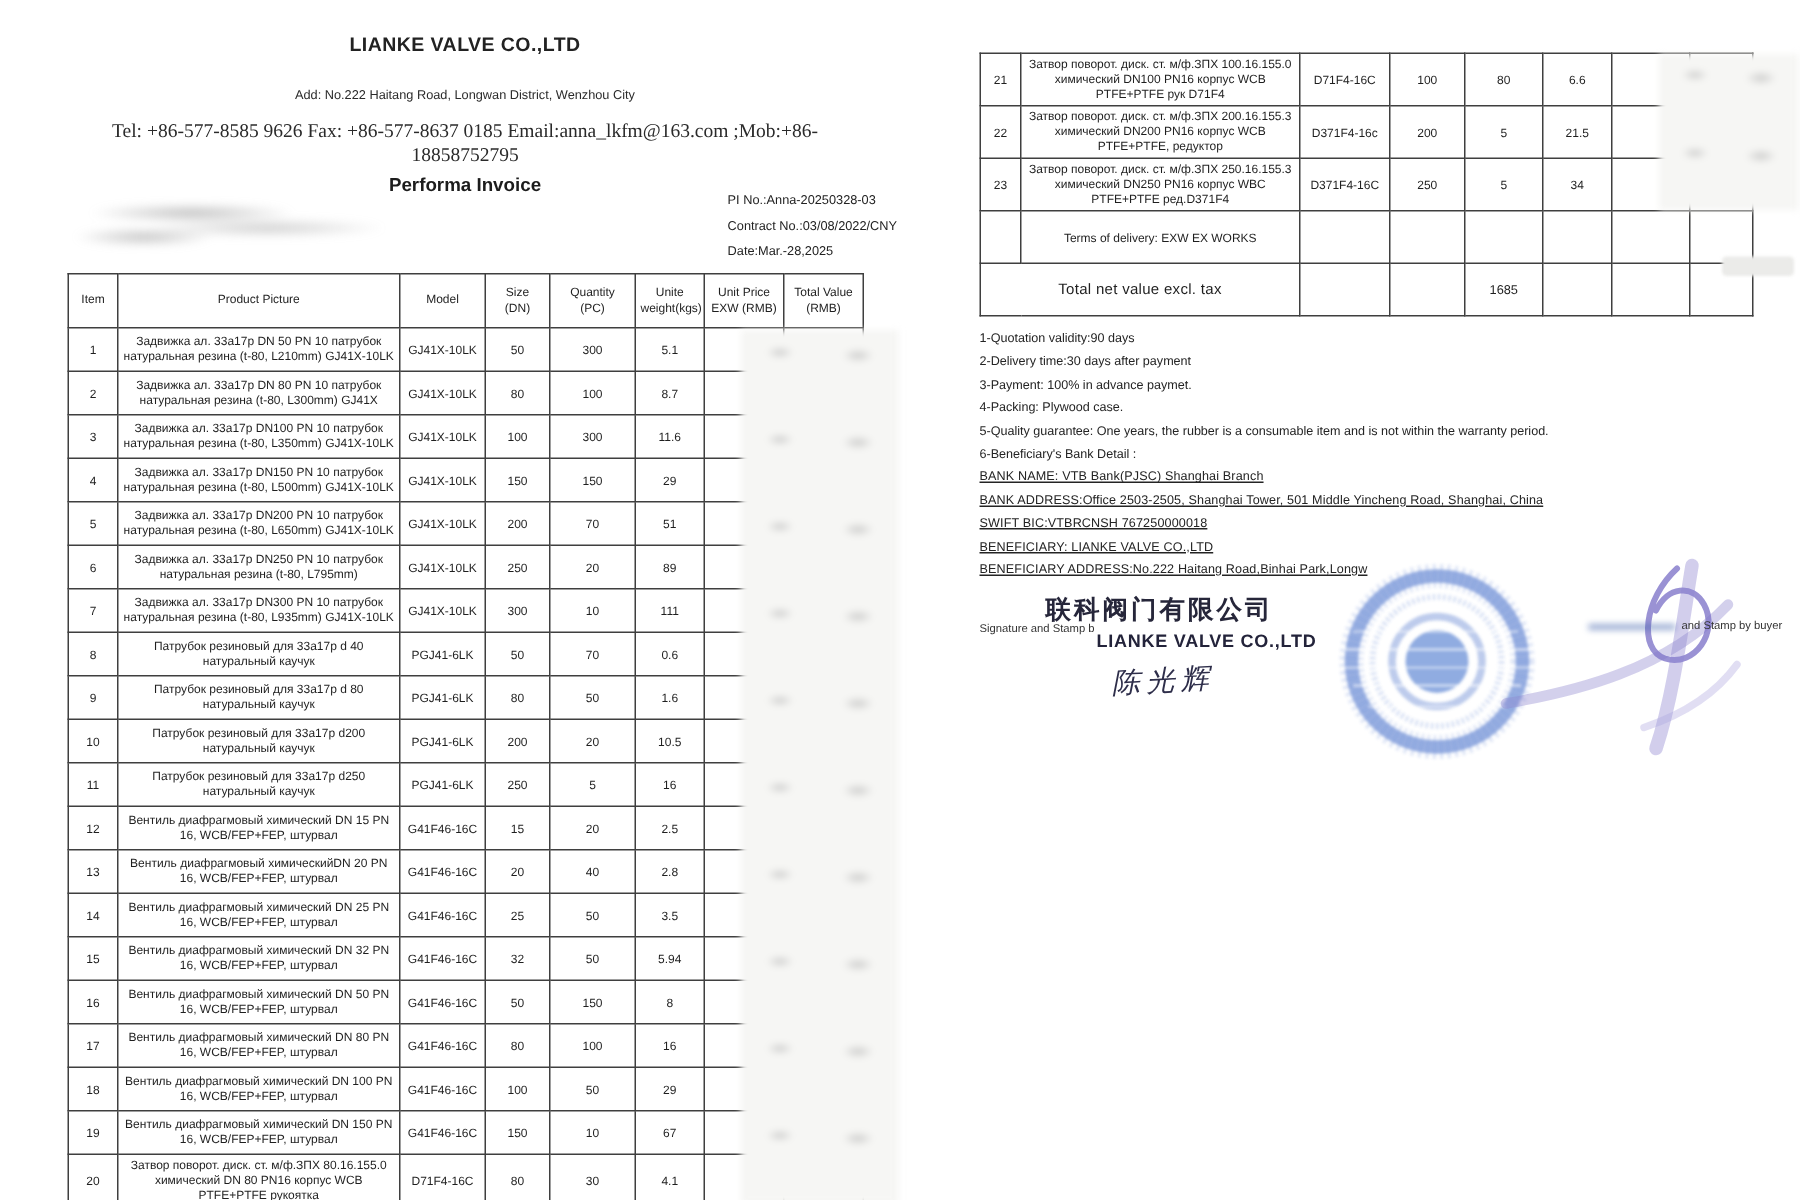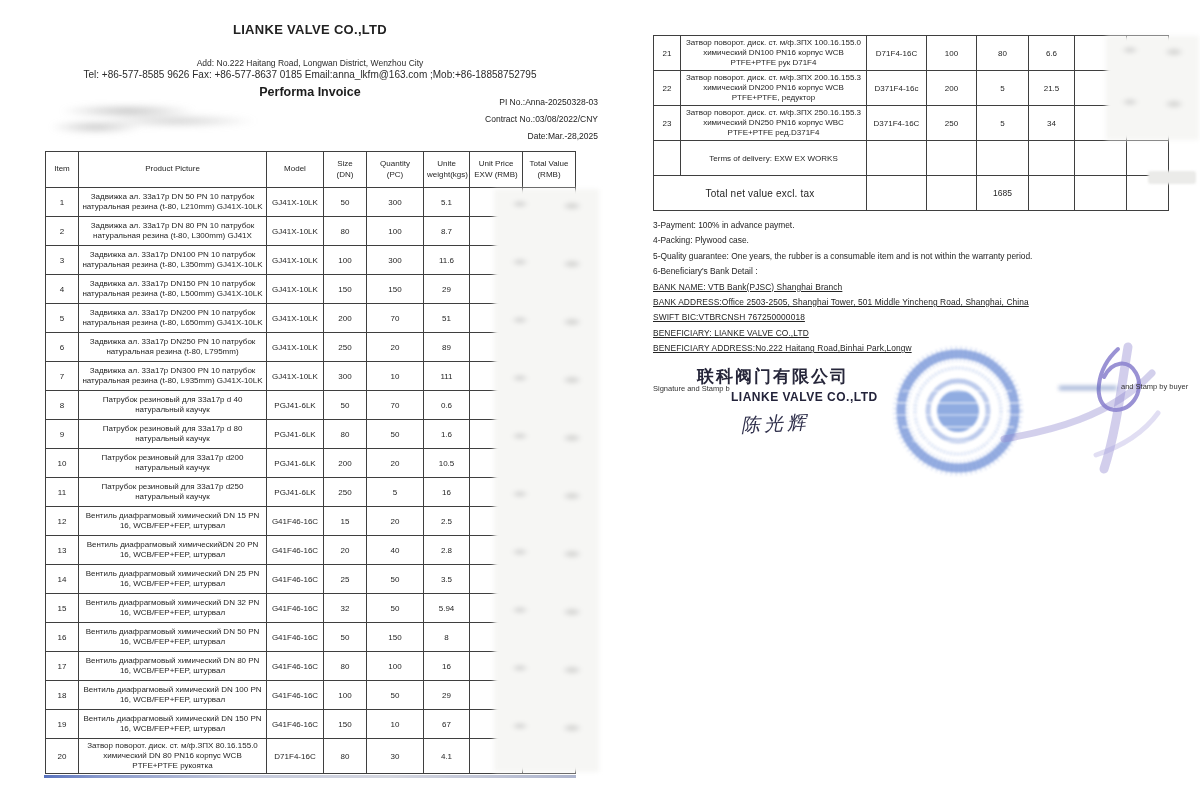--- a/index.html
+++ b/index.html
@@ -10,33 +10,33 @@
     font-family:"Liberation Sans","DejaVu Sans",sans-serif;
   }
   .page { position:absolute; }
   #page-left  { left:40px; top:10px; width:560px; }
   #page-right { left:653px; top:35px; width:547px; }
 
   
   .doc-header { text-align:center; width:540px; }
   .company-name { font-size:13px; font-weight:bold; letter-spacing:.3px; margin-top:12px; color:#222; }
   .address-line { font-size:8.5px; margin-top:21px; color:#2a2a2a; }
-  .contact-line { font-size:10px; margin-top:1px; color:#2a2a2a; }
+  .contact-line { font-size:13px; margin-top:11px; color:#2a2a2a;font-family:Liberation Serif, serif; }
   .doc-title { font-size:12.5px; font-weight:bold; margin-top:5px; color:#1c1c1c; }
 
   .info-row { position:relative; height:52px; width:558px; }
   .customer-blur {
     position:absolute; left:8px; top:2px; width:230px; height:36px;
     background:
       radial-gradient(ellipse 95px 9px at 80px 10px, rgba(140,140,140,.55), rgba(140,140,140,0) 72%),
       radial-gradient(ellipse 110px 9px at 130px 20px, rgba(150,150,150,.45), rgba(150,150,150,0) 72%),
       radial-gradient(ellipse 65px 9px at 48px 26px, rgba(140,140,140,.5), rgba(140,140,140,0) 72%);
     filter: blur(3px);
   }
-  .pi-block { position:absolute; right:0px; top:-2px; text-align:right; }
+  .pi-block { position:absolute; right:0px; top:-2px; text-align:left; }
   .pi-block div { font-size:8.5px; margin-bottom:7px; color:#222; }
 
   
   table { border-collapse:collapse; table-layout:fixed; background:#fff; }
   th, td { border:1px solid #3f3f3f; font-size:8px; padding:2px 3px; text-align:center; vertical-align:middle; color:#1f1f1f; }
   th { font-weight:normal; height:36px; line-height:1.3; }
   td.cell-desc { line-height:1.25; }
   #items-table-left { width:530px; margin-left:5px; border:1.5px solid #2f2f2f; }
   #items-table-left tbody tr { height:29px; }
   #items-table-right { width:515px; border:1.5px solid #2f2f2f; }
@@ -473,21 +473,23 @@
         </tr>
       </tbody>
     </table>
     <div class="price-blur-right"></div>
     <div class="total-cell-blur"></div>
   </div>
 
   <div class="terms-block">
     <div>
 
-
+        <p class="terms-line">1-Quotation validity:90 days</p>
+
+        <p class="terms-line">2-Delivery time:30 days after payment</p>
 
         <p class="terms-line">3-Payment: 100% in advance paymet.</p>
 
         <p class="terms-line">4-Packing: Plywood case.</p>
 
         <p class="terms-line">5-Quality guarantee: One years,  the rubber is a consumable item and is not within the warranty period.</p>
 
         <p class="terms-line">6-Beneficiary's Bank Detail :</p>
       </div>
     <div>

